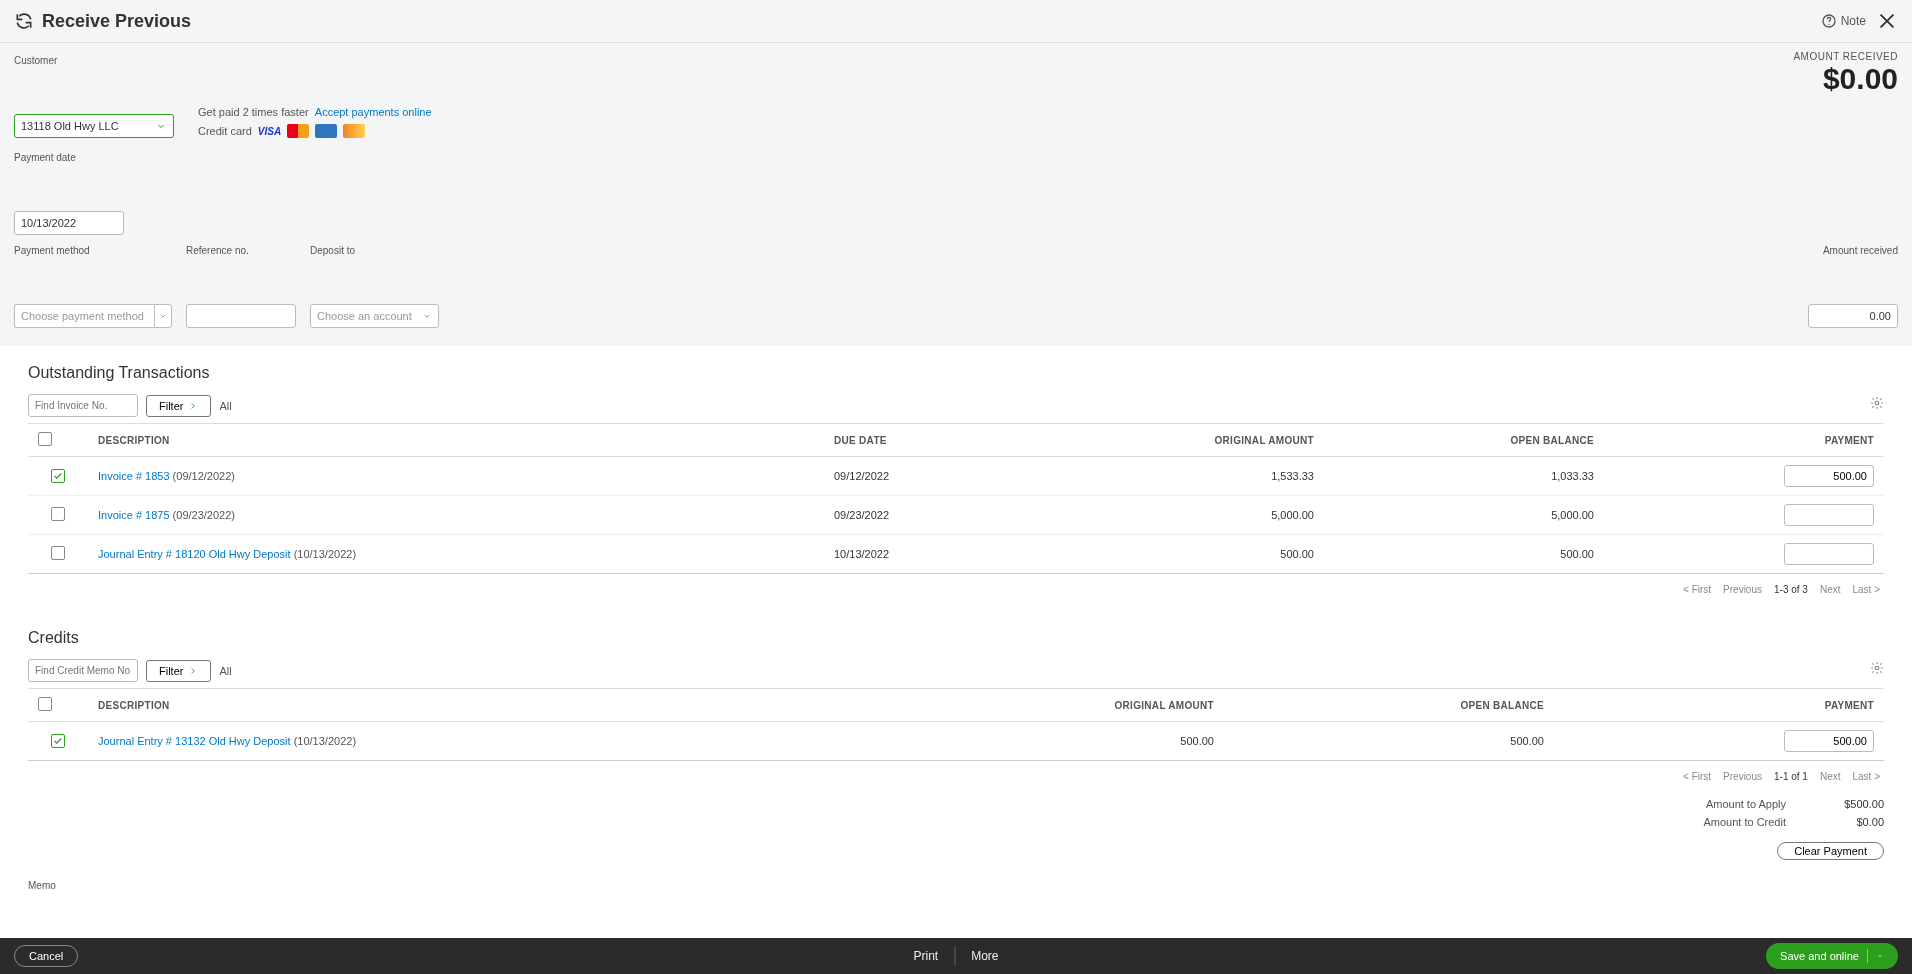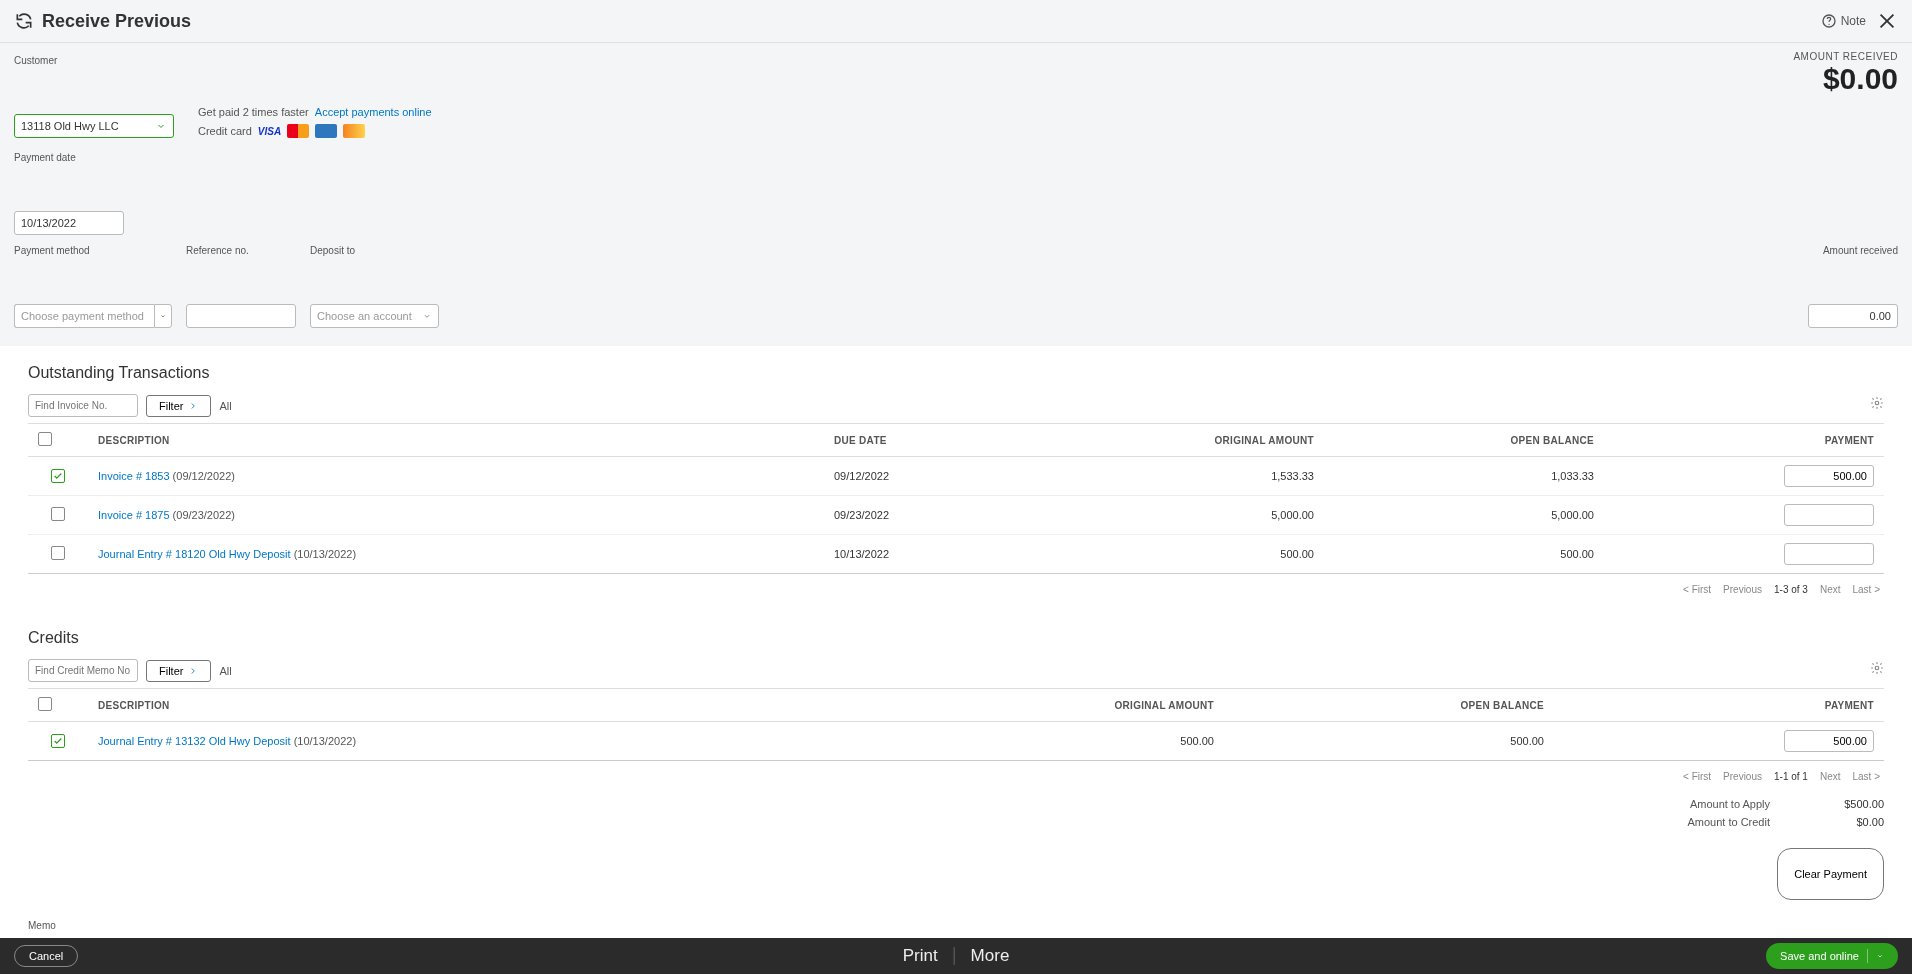--- a/index.html
+++ b/index.html
@@ -82,34 +82,34 @@
   .cell-date-suffix { color:#555; }
   .pay-input { width:90px; text-align:right; border:1px solid #bbb; border-radius:3px; padding:4px 6px; font-size:11px; float:right;}
 
   .pager { display:flex; justify-content:flex-end; gap:12px; padding:10px 4px 0; font-size:10px; color:#888;}
   .pager span{ cursor:default; }
   .pager .current { color:#333; }
 
   .credits-section { margin-top: 34px; }
 
   .totals-col { display:flex; flex-direction:column; align-items:flex-end; gap:6px; margin-top:16px; }
-  .totals-col .line { display:flex; gap:44px; font-size:11px; color:#555;}
+  .totals-col .line { display:flex; gap:28px; font-size:11px; color:#555;}
   .totals-col .line .val { min-width:70px; text-align:right; color:#333;}
-  .clear-btn { margin-top:14px; border:1px solid #777; border-radius:14px; padding:19px 16px; font-size:11px; background:#fff; cursor:pointer;}
+  .clear-btn { margin-top:8px; border:1px solid #777; border-radius:14px; padding:2px 16px; font-size:11px; background:#fff; cursor:pointer;}
 
   .memo-area { margin-top: 20px; }
   .memo-area textarea { width:240px; height:62px; resize:none; font-size:11px; padding:6px; border:1px solid #bbb; border-radius:3px;}
   .memo-area textarea::placeholder{color:#9a9a9a;}
 
   
   .footer { position:fixed; bottom:0; left:0; right:0; height:36px; background:#2b2b2b; color:#fff; display:flex; align-items:center; padding:0 14px; font-size:12px;}
   .footer .cancel-btn { border:1px solid #888; background:transparent; color:#fff; padding:4px 14px; border-radius:14px; font-size:11px; cursor:pointer;}
   .footer .center { position:absolute; left:50%; transform:translateX(-50%); display:flex; align-items:center; gap:16px; }
   .footer .center .divider { width:1px; height:18px; background:#666;}
-  .footer .center span { cursor:pointer; color:#eee; font-size:17px;}
+  .footer .center span { cursor:pointer; color:#eee; font-size:12px;}
   .footer .save-btn { margin-left:auto; background:#2ca01c; color:#fff; border:none; padding:6px 14px; border-radius:14px; font-size:11px; cursor:pointer; display:flex; align-items:center; gap:8px;}
   .footer .save-btn .split { width:1px; height:14px; background:rgba(255,255,255,0.4);}
   .footer .save-btn svg{width:8px;height:8px;}
 
   
   .content { padding-bottom: 60px; }
 </style>
 </head>
 <body>
 

